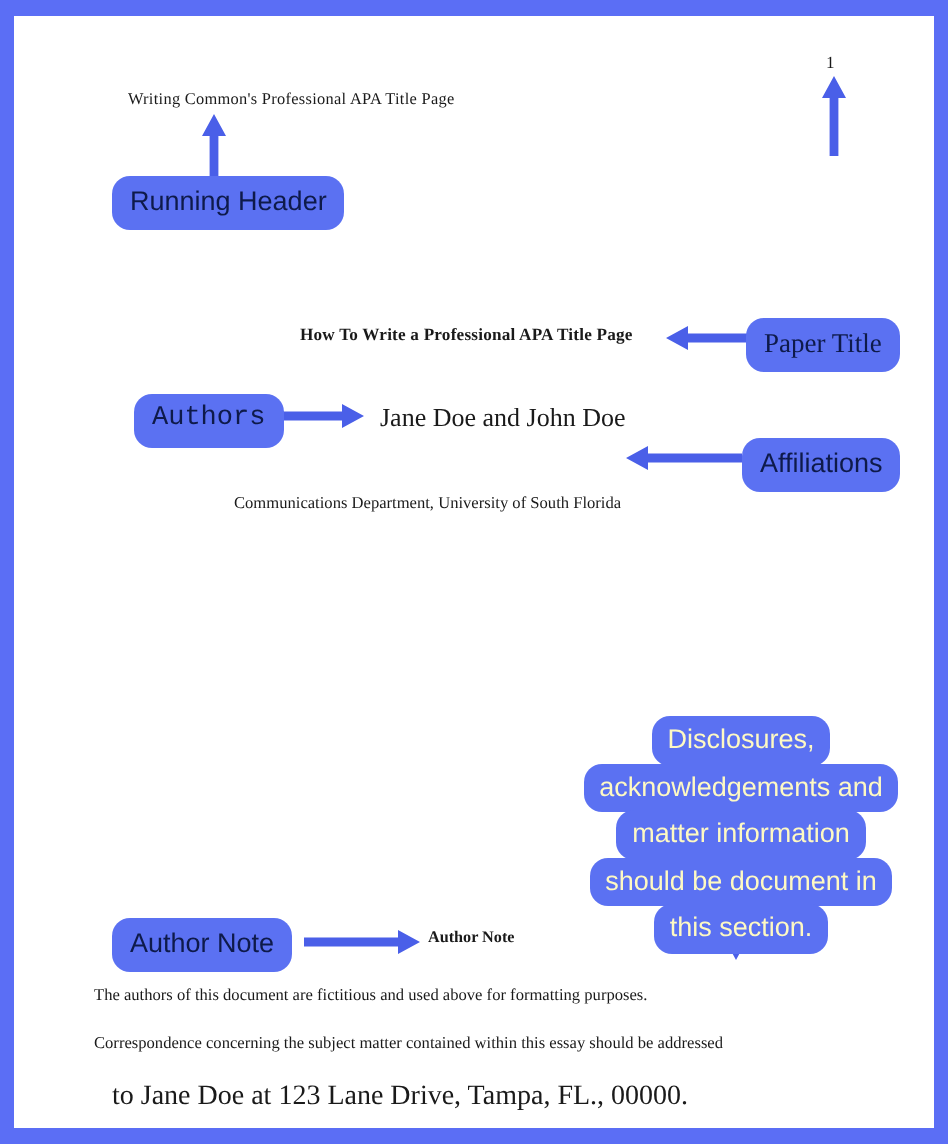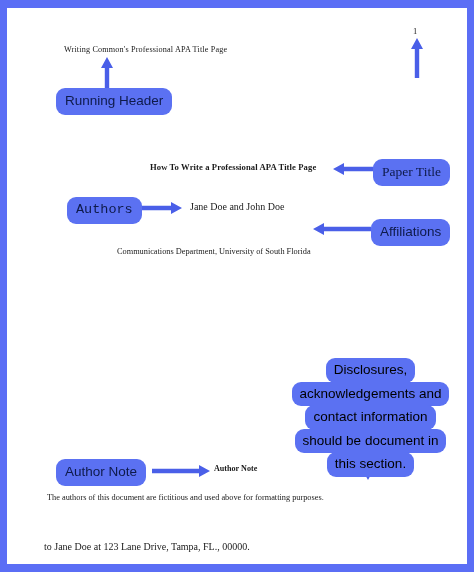--- a/index.html
+++ b/index.html
@@ -61,42 +61,42 @@
   .paper-title {
     left: 150px;
     top: 162px;
     font-size: 8.6px;
     font-weight: bold;
     letter-spacing: 0.1px;
   }
   .authors-line {
     left: 190px;
     top: 201px;
-    font-size: 10px;
+    font-size: 13px;
   }
   .affil-1 {
     left: 143px;
     top: 224px;
     font-size: 8.3px;
   }
   .affil-2 {
     left: 117px;
     top: 247px;
     font-size: 8.3px;
   }
 
   .author-note-heading {
     left: 214px;
     top: 464px;
     font-size: 8.1px;
     font-weight: bold;
   }
   .note-line-1 { left: 47px; top: 493px; font-size: 8.3px; }
   .note-line-2 { left: 47px; top: 517px; font-size: 8.3px; }
-  .note-line-3 { left: 44px; top: 541px; font-size: 10px; }
+  .note-line-3 { left: 56px; top: 541px; font-size: 14px; }
 
   
   .badge {
     position: absolute;
     background: #5b71f2;
     color: #0e1a4a;
     border-radius: 9px;
     font-family: "Liberation Sans", sans-serif;
     font-size: 13.5px;
     line-height: 1;
@@ -117,21 +117,21 @@
     position: absolute;
     left: 285px;
     top: 358px;
     width: 171px;
     display: flex;
     flex-direction: column;
     align-items: center;
   }
   .callout-line {
     background: #5b71f2;
-    color: #000000;
+    color: #fef9c3;
     font-family: "Liberation Sans", sans-serif;
     font-size: 13.5px;
     line-height: 1;
     border-radius: 9px;
     padding: 5px 8px 6px 8px;
     white-space: nowrap;
     margin-bottom: -1px;
     text-align: center;
   }
 
@@ -165,20 +165,21 @@
 
   <div class="doc-text authors-line">Jane Doe and John Doe</div>
 
 
   <div class="doc-text affil-2">Communications Department, University of South Florida</div>
 
   <div class="doc-text author-note-heading">Author Note</div>
 
   <div class="doc-text note-line-1">The authors of this document are fictitious and used above for formatting purposes.</div>
 
+  <div class="doc-text note-line-2">Correspondence concerning the subject matter contained within this essay should be addressed</div>
 
   <div class="doc-text note-line-3">to Jane Doe at 123 Lane Drive, Tampa, FL., 00000.</div>
 
   <div class="arrow arrow-running-header">
     <svg width="14" height="34" viewBox="0 0 14 34">
       <path d="M7 0 L13 11 L9.2 11 L9.2 34 L4.8 34 L4.8 11 L1 11 Z" fill="#4a5fe8"></path>
     </svg>
   </div>
 
   <div class="arrow arrow-page-number">
@@ -224,18 +225,18 @@
 
   <div class="badge badge-authors">Authors</div>
 
   <div class="badge badge-affiliations">Affiliations</div>
 
   <div class="badge badge-author-note">Author Note</div>
 
   <div class="callout">
     <div class="callout-line">Disclosures,</div>
     <div class="callout-line">acknowledgements and</div>
-    <div class="callout-line">contact information</div>
+    <div class="callout-line">matter information</div>
     <div class="callout-line">should be document in</div>
     <div class="callout-line">this section.</div>
   </div>
 
 </div>
 
 </body></html>

